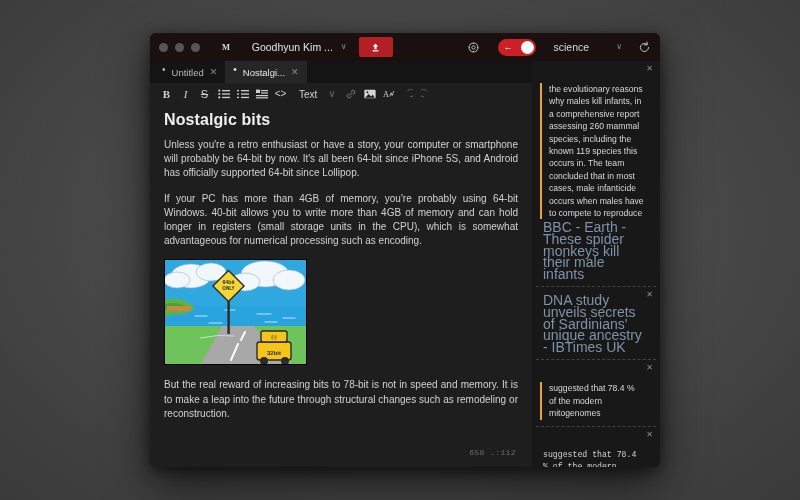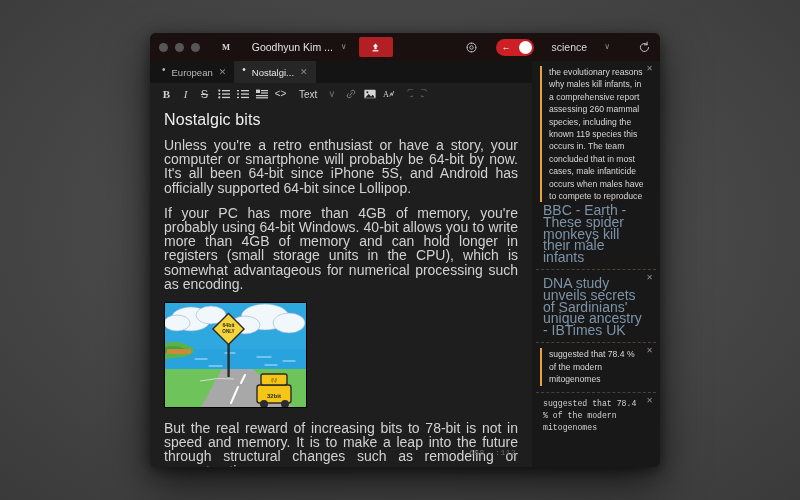--- a/index.html
+++ b/index.html
@@ -62,22 +62,22 @@
     display: flex; align-items: center;
   }
   #panel-toggle .knob {
     position: absolute; right: 2px; width: 13px; height: 13px;
     border-radius: 50%; background: #fff;
   }
   #panel-toggle .tgl-arrow {
     position: absolute; left: 6px; color: #fff; font-size: 9px; line-height: 1;
   }
   #feed-select {
-    font-size: 10.5px; color: #d9d9d9; display: flex; align-items: center; gap: 17px;
-    margin-right: 26px;
+    font-size: 10.5px; color: #d9d9d9; display: flex; align-items: center; gap: 27px;
+    margin-right: 14px;
   }
   #feed-select .chev { margin: 0; }
   #refresh-btn { width: 16px; height: 16px; display:flex;align-items:center;justify-content:center; }
 
   
   #win-body { flex: 1; display: flex; min-height: 0; }
 
   
   #editor-col {
     width: 382px; flex: 0 0 382px;
@@ -118,25 +118,25 @@
   #text-style-btn {
     font-size: 10px; color: #d2d2d2; padding: 0 6px 0 8px; white-space: nowrap;
   }
 
   
   #doc {
     flex: 1; min-height: 0; overflow: hidden;
     padding: 6px 14px 0 14px; position: relative;
   }
   #doc-title {
-    font-size: 16px; color: #efefef; font-weight: 400;
+    font-size: 16px; color: #efefef; font-weight: 700;
     margin-bottom: 9px; letter-spacing: .1px;
   }
   .para {
-    font-size: 14px; line-height: 14.2px; color: #d2d2d2;
+    font-size: 10px; line-height: 14.2px; color: #d2d2d2;
     text-align: justify; margin-bottom: 11px;
   }
   #doc-image {
     width: 143px; height: 106px; margin: 1px 0 13px 0;
     background: #000; position: relative; overflow: hidden;
     border: 1px solid #000;
   }
   #doc-image svg { display: block; }
   #doc-footer {
     position: absolute; right: 16px; bottom: 10px;
@@ -152,21 +152,21 @@
   }
   .clip {
     position: relative; padding: 5px 12px 6px 4px;
     border-bottom: 1px dashed #4a4038;
     flex: 0 0 auto;
   }
   .clip:last-child { border-bottom: none; }
   .clip-quote {
     border-left: 2px solid #e8a33d;
     padding-left: 7px;
-    font-size: 8.6px; line-height: 12.4px; color: #d8d8d8;
+    font-size: 8.6px; line-height: 12.4px; color: #d8d8d8; margin-top: 17px;
   }
   .clip-quote.mono {
     border-left: none; padding-left: 3px;
     font-family: "Liberation Mono", monospace;
     font-size: 8.2px; line-height: 12px; color: #d0d0d0;
   }
   .clip-src {
     font-size: 14px; line-height: 11.6px; color: #7d93a8;
     padding-left: 3px; margin-top: 3px;
   }
@@ -224,21 +224,21 @@
     </div>
   </div>
 
   <div id="win-body">
 
     <div id="editor-col">
 
       <div id="tabstrip">
         <div class="tab">
           <span class="dot">•</span>
-          <span>European</span>
+          <span>Untitled</span>
           <span class="tclose">✕</span>
         </div>
         <div class="tab active">
           <span class="dot">•</span>
           <span>Nostalgi...</span>
           <span class="tclose">✕</span>
         </div>
       </div>
 
       <div id="format-toolbar">

